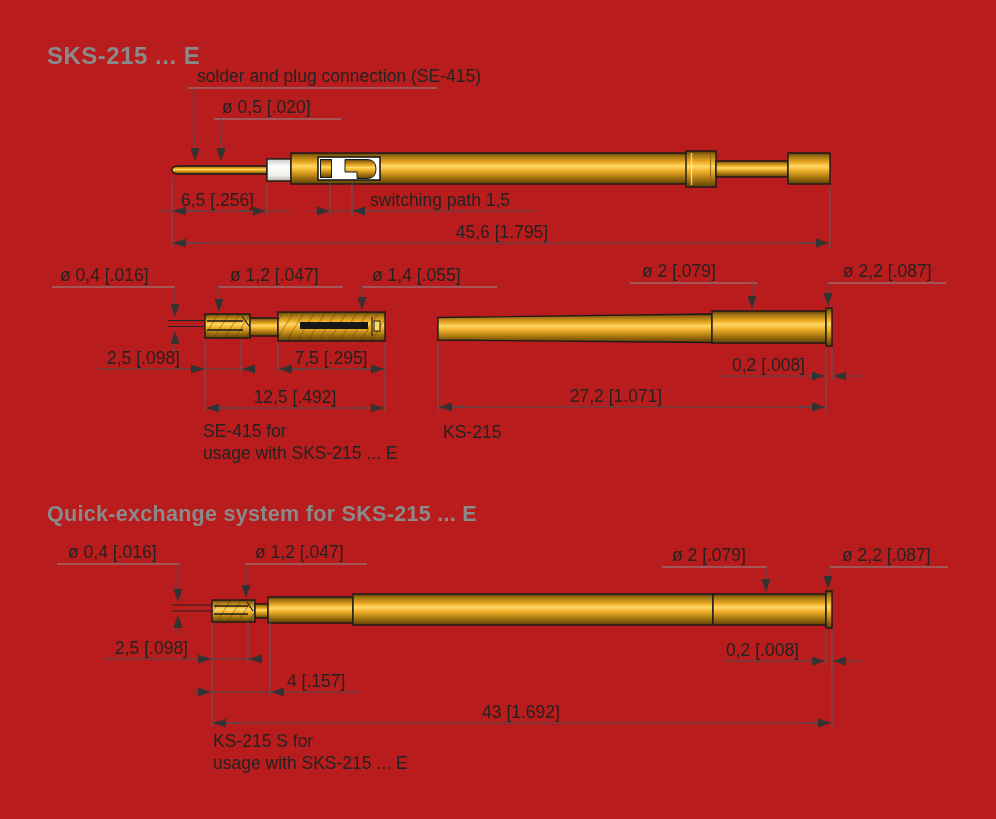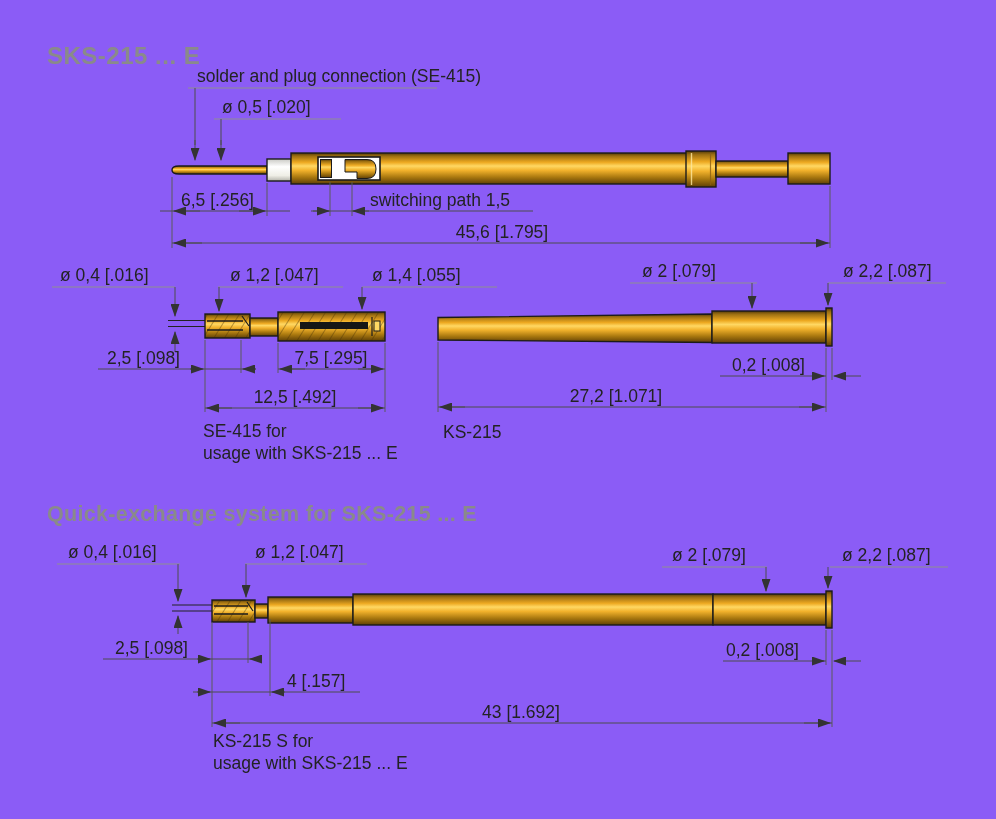--- a/index.html
+++ b/index.html
@@ -1,16 +1,16 @@
 <!DOCTYPE html>
 <html><head>
 <meta charset="utf-8">
 <style>
   html,body{margin:0;padding:0;background:#ffffff;}
-  .canvas{position:relative;width:996px;height:819px;background:#8b5cf6;overflow:hidden;}
+  .canvas{position:relative;width:996px;height:819px;background:#b91c1c;overflow:hidden;}
   svg{display:block;}
   text{font-family:"Liberation Sans","DejaVu Sans",sans-serif;}
   .dim-text{font-size:17.5px;fill:#232323;}
   .caption-text{font-size:17.5px;fill:#232323;}
   .heading{font-weight:bold;fill:#8a8a8a;}
   .h1{font-size:24px;letter-spacing:.5px;}
   .h2{font-size:21.5px;letter-spacing:.3px;}
   .leader{stroke:#8f8f8f;stroke-width:1.2;fill:none;}
   .dimline{stroke:#4d4d4d;stroke-width:1;fill:none;}
   .extline{stroke:#5a5a5a;stroke-width:1;fill:none;}

